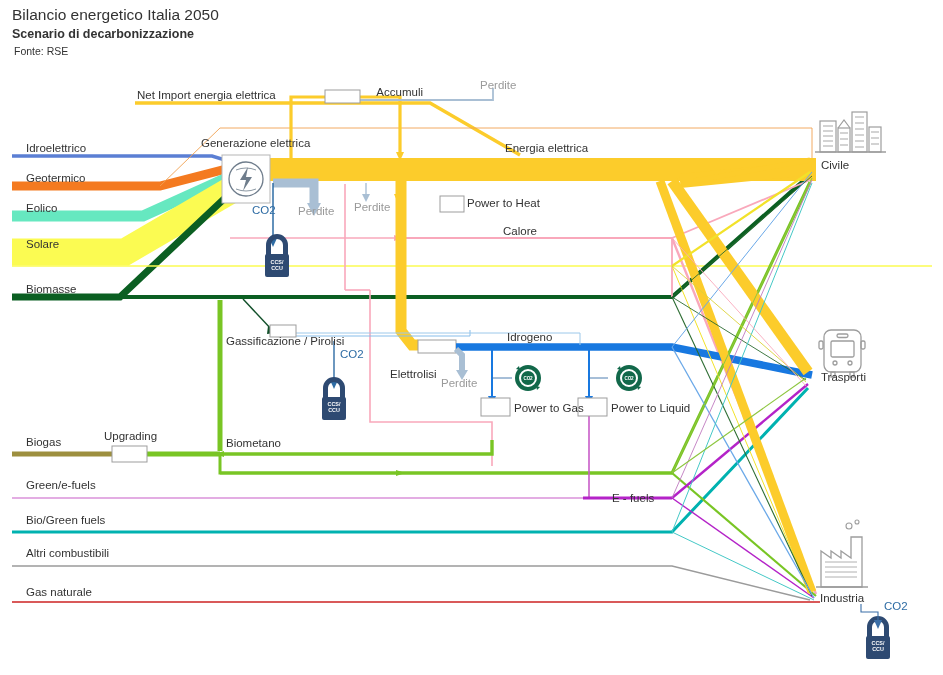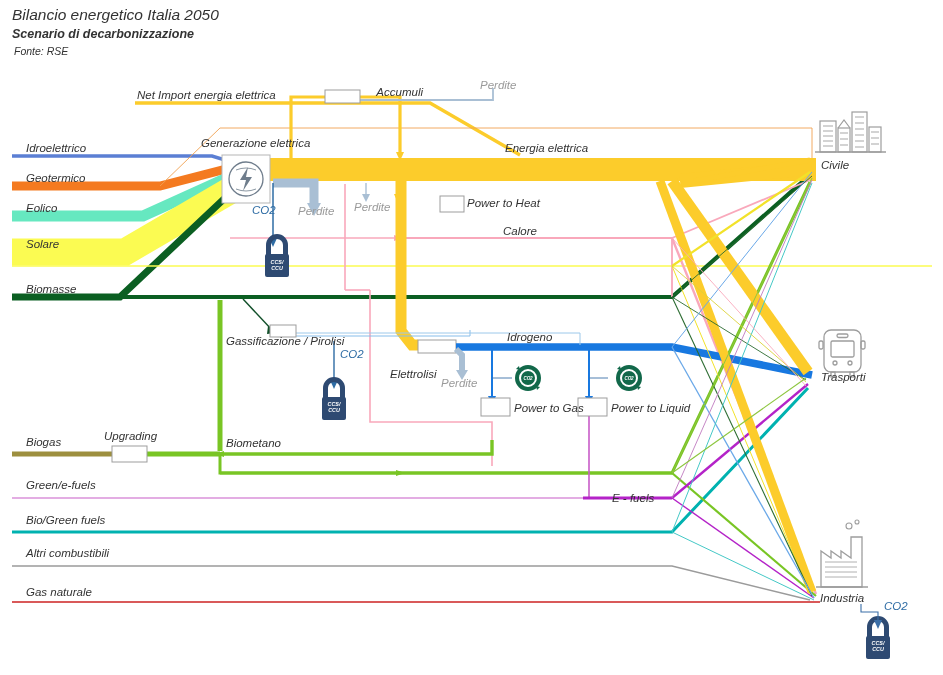--- a/index.html
+++ b/index.html
@@ -1,20 +1,20 @@
 <!DOCTYPE html>
 <html><head>
 <meta charset="utf-8">
 <title>Bilancio energetico Italia 2050</title>
 <style>
   html,body{margin:0;padding:0;background:#ffffff;}
   body{width:943px;height:675px;overflow:hidden;
        font-family:"Liberation Sans","DejaVu Sans",sans-serif;
        color:#3c3c3c;-webkit-font-smoothing:antialiased;}
-  #stage{position:relative;width:937px;height:675px;font-style:italic;}
+  #stage{position:relative;width:937px;height:675px;}
   svg#diagram{position:absolute;left:0;top:0;width:943px;height:675px;}
   .ttl1{font-size:15.5px;fill:#333;font-family:"Liberation Sans",sans-serif;}
   .ttl2{font-size:12.5px;fill:#333;font-weight:bold;}
   .src{font-size:11.5px;fill:#333;}
   .lbl{font-size:11.5px;fill:#333;}
   .lblg{font-size:11.5px;fill:#9a9a9a;}
   .lblb{font-size:11.5px;fill:#2e6ca4;}
   .dest{font-size:11.5px;fill:#333;}
   .node-box{fill:#ffffff;stroke:#9d9d9d;stroke-width:1;}
   .co2txt{font-size:4.6px;fill:#ffffff;font-weight:bold;letter-spacing:-.2px;}

